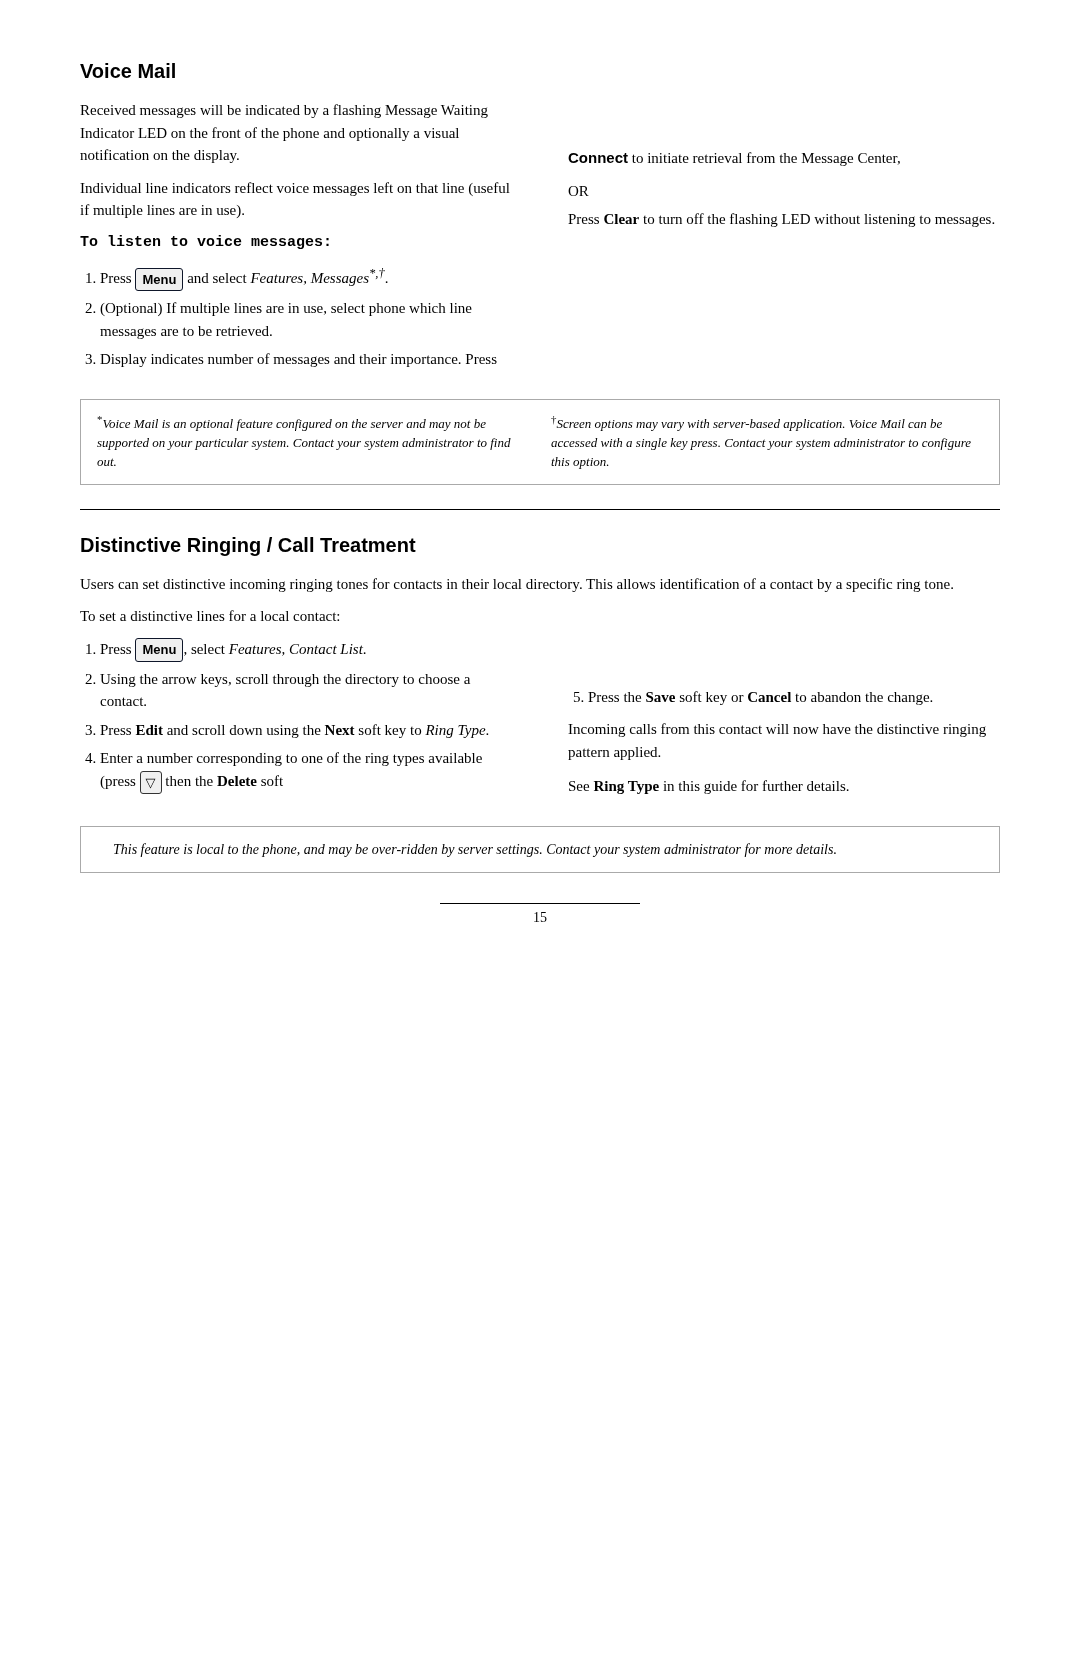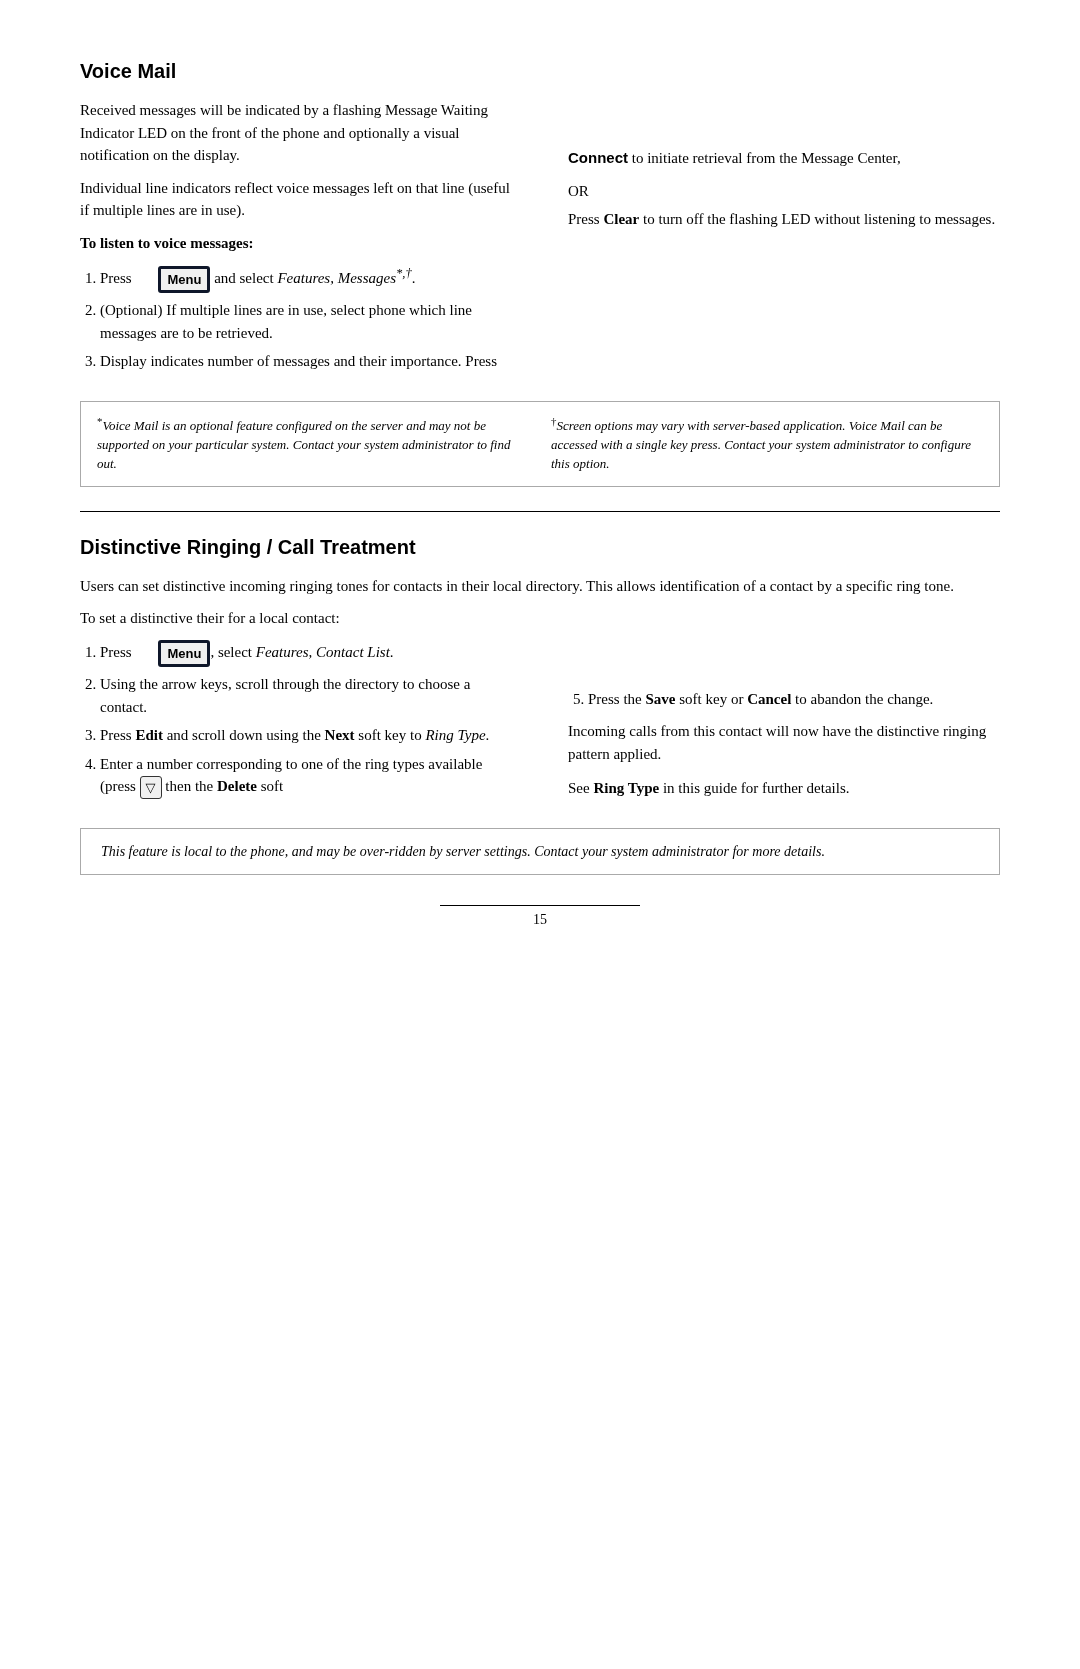--- a/index.html
+++ b/index.html
@@ -18,34 +18,33 @@
       font-size: 20px;
       margin-bottom: 16px;
     }
     .two-col {
       display: flex;
       gap: 56px;
     }
     .col-left { flex: 1; }
     .col-right { flex: 1; margin-top: 48px; }
     p { margin-bottom: 10px; line-height: 1.5; }
-    .bold-label { font-weight: bold; font-family: Liberation Serif, serif; }
+    .bold-label { font-weight: bold; font-family: Liberation Mono, monospace; }
     ol { margin-left: 20px; margin-bottom: 10px; }
     ol li { margin-bottom: 6px; line-height: 1.5; }
     .menu-btn {
       display: inline-block;
-      border: 3px solid #0f172a;
+      border: 1px solid #0f172a;
       padding: 1px 6px;
       font-family: Arial, Helvetica, sans-serif;
       font-size: 13px;
       font-weight: bold;
       border-radius: 3px;
       background: #f0f0f0;
       vertical-align: middle;
-      margin-left: 23px;
     }
     .arrow-btn {
       display: inline-block;
       border: 1px solid #333;
       padding: 1px 5px;
       font-size: 13px;
       border-radius: 3px;
       background: #f0f0f0;
       vertical-align: middle;
     }
@@ -66,21 +65,21 @@
       line-height: 1.45;
     }
     .footnote-box .fn-col sup { font-style: normal; }
     hr.divider {
       border: none;
       border-top: 1.5px solid #000;
       margin: 24px 0;
     }
     .notice-box {
       border: 1px solid #aaa;
-      padding: 12px 20px;
+      padding: 12px 32px;
       margin-top: 18px;
       font-style: italic;
       font-size: 14px;
       line-height: 1.5;
     }
     .page-num-area {
       text-align: center;
       margin-top: 30px;
       font-size: 14px;
     }
@@ -132,21 +131,21 @@
   <div class="fn-col">
     <sup>†</sup><span>Screen options may vary with server-based application.  Voice Mail can be accessed with a single key press.  Contact your system administrator to configure this option.</span>
   </div>
 </div>
 
 <hr class="divider">
 
 <h2 class="section-title">Distinctive Ringing / Call Treatment</h2>
 
 <p>Users can set distinctive incoming ringing tones for contacts in their local directory.  This allows identification of a contact by a specific ring tone.</p>
-<p>To set a distinctive their for a local contact:</p>
+<p>To set a distinctive lines for a local contact:</p>
 
 <div class="two-col" style="margin-top:8px;">
   <div class="col-left">
     <ol>
       <li>
         <span>Press </span><span class="menu-btn">Menu</span><span>, select <em>Features, Contact List</em>.</span>
       </li>
       <li>Using the arrow keys, scroll through the directory to choose a contact.</li>
       <li>
         Press <strong>Edit</strong> and scroll down using the <strong>Next</strong> soft key to <em>Ring Type</em>.

